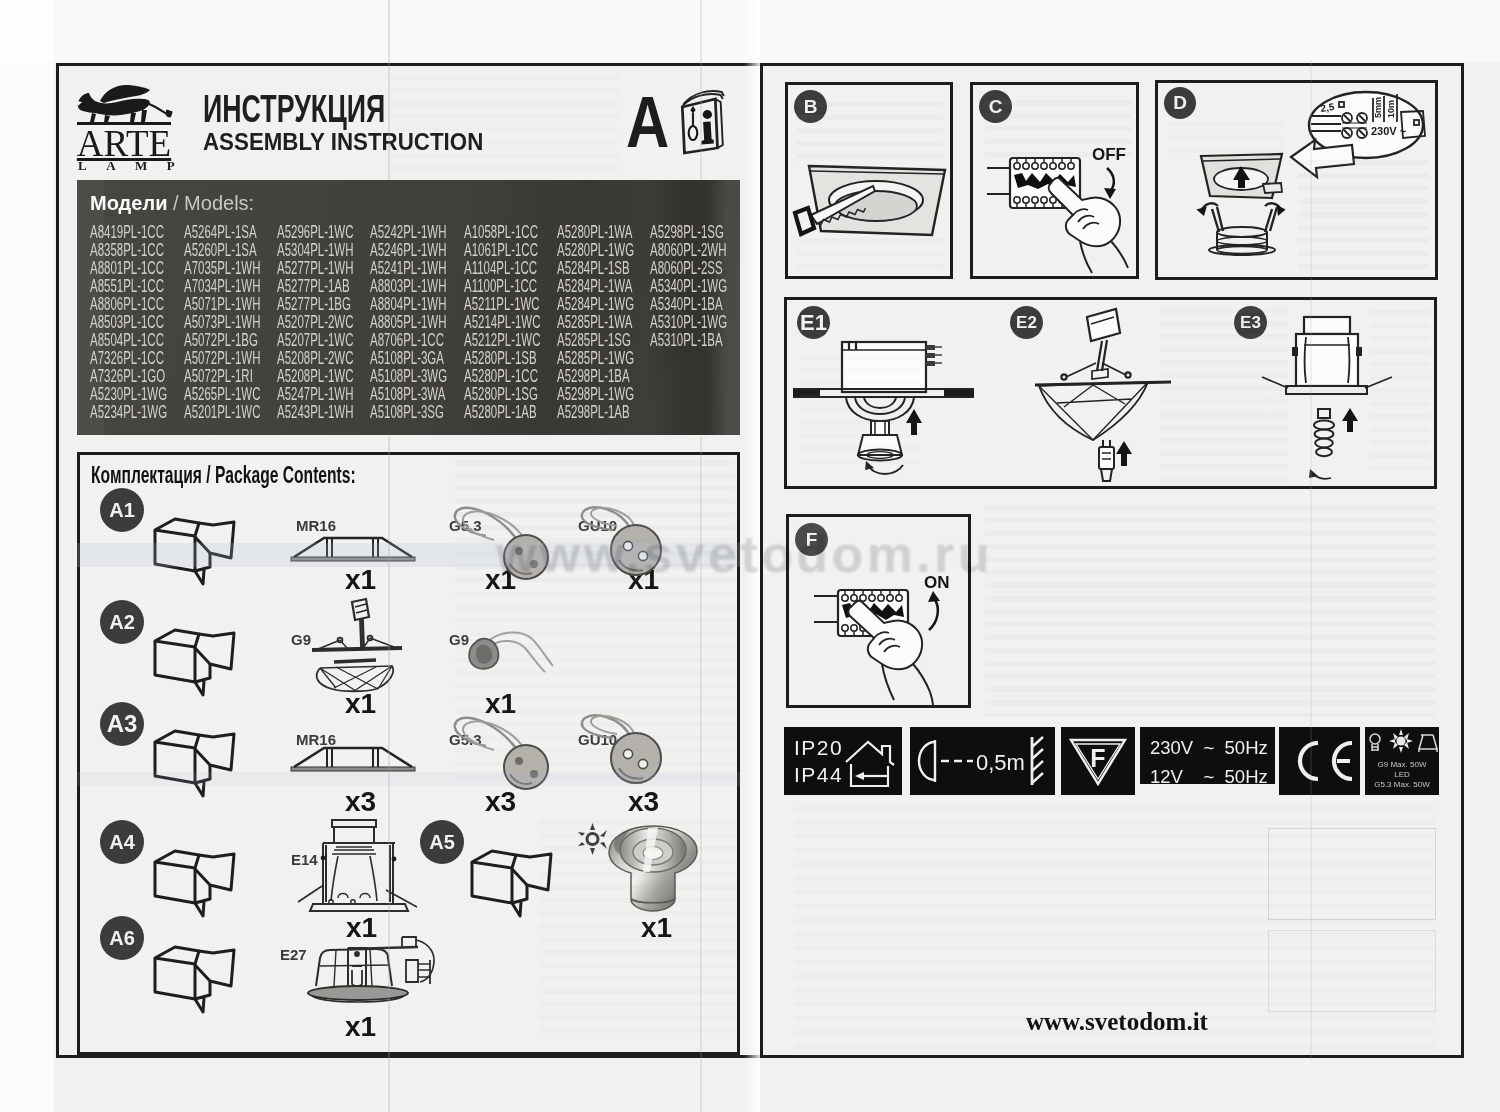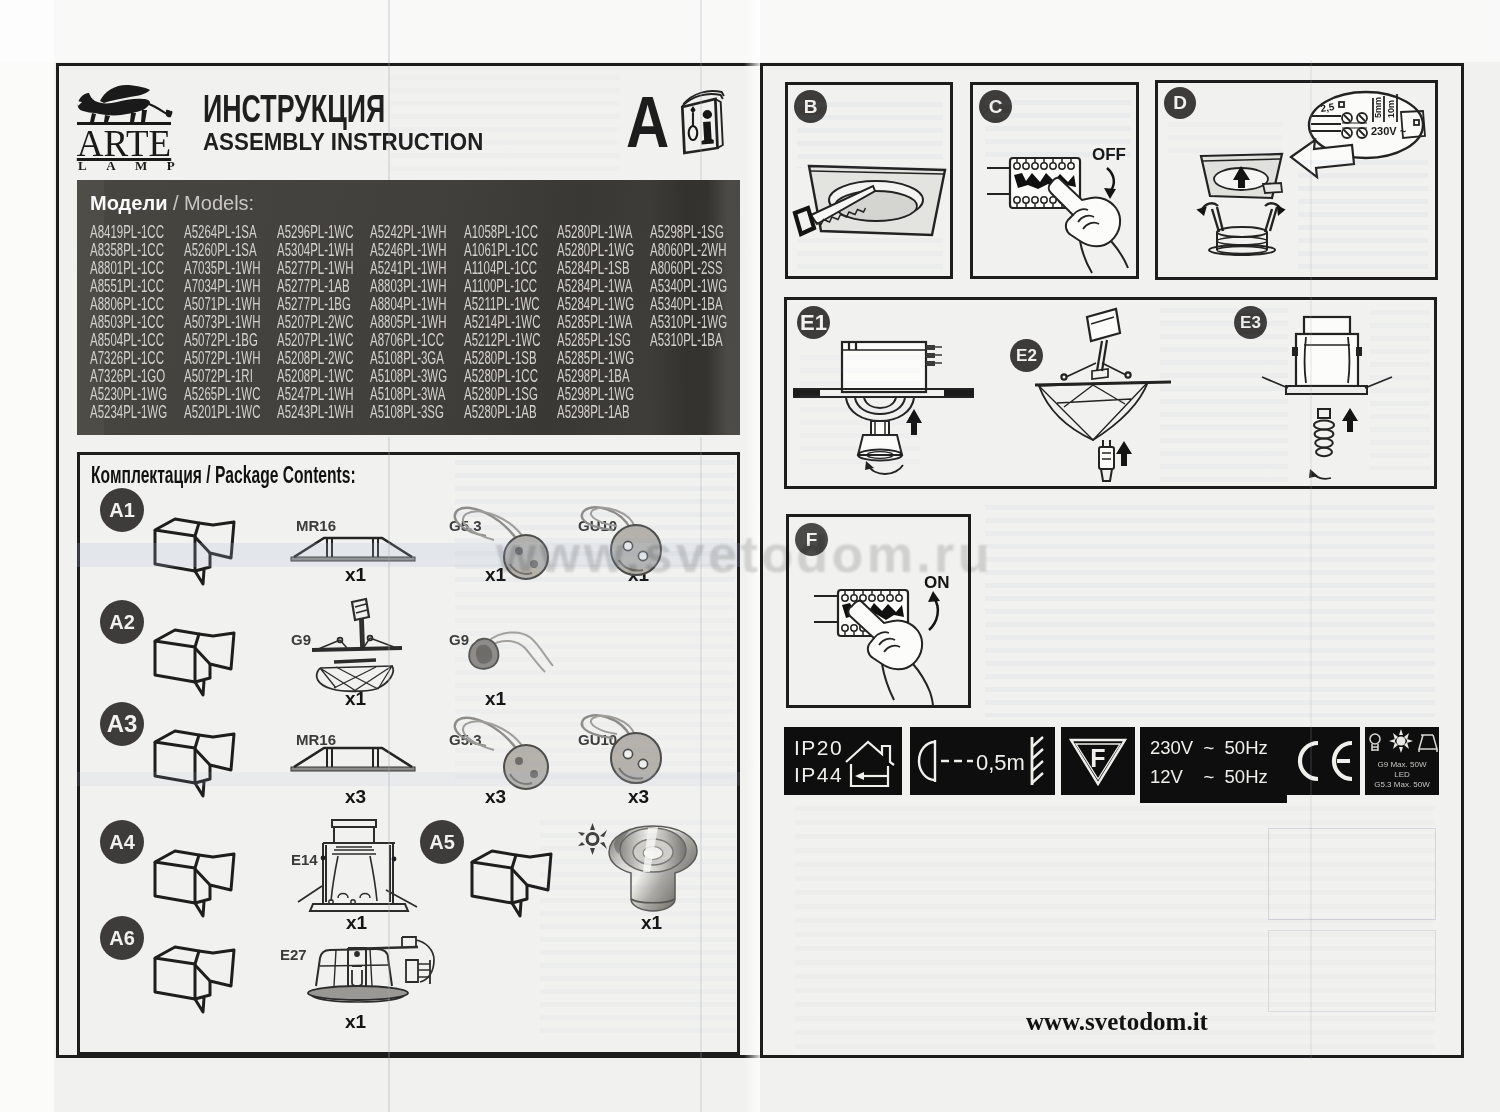--- a/index.html
+++ b/index.html
@@ -5,21 +5,21 @@
 html,body{margin:0;padding:0;}
 body{width:1500px;height:1112px;font-family:"Liberation Sans",sans-serif;}
 #page{position:relative;width:1500px;height:1112px;background:#f1f1ef;overflow:hidden;}
 .abs{position:absolute;}
 .bdr{position:absolute;border:3px solid #1d1d1d;box-sizing:border-box;background:transparent;}
 .badge{position:absolute;background:#3d3c3a;border-radius:50%;color:#f2f1ef;font-weight:bold;display:flex;align-items:center;justify-content:center;}
 .ghl{position:absolute;background-image:repeating-linear-gradient(to bottom, rgba(125,140,185,0.06) 0 5px, rgba(125,140,185,0) 5px 13px);}
 .ghg{position:absolute;background-image:repeating-linear-gradient(to bottom, rgba(150,150,160,0.065) 0 5px, rgba(150,150,160,0) 5px 14px);}
 .lbl{position:absolute;font-weight:bold;color:#3b3b3b;font-size:15px;}
 .mcol{position:absolute;top:43px;font-size:17.5px;line-height:18px;color:#d4d2ce;white-space:nowrap;transform:scaleX(0.655);transform-origin:left top;}
-.qty{position:absolute;font-weight:bold;color:#151515;font-size:19px;}
+.qty{position:absolute;font-weight:bold;color:#151515;font-size:28px;}
 svg{position:absolute;overflow:visible;}
 .ln{stroke:#222;fill:none;}
 </style>
 </head>
 <body>
 <div id="page">
 
   <div class="abs" style="left:0;top:0;width:1500px;height:1112px;background:
     linear-gradient(to right, rgba(255,255,255,0.7) 0 54px, rgba(0,0,0,0) 54px),
     linear-gradient(to bottom, rgba(255,255,255,0.6) 0 62px, rgba(0,0,0,0) 62px);"></div>
@@ -260,21 +260,21 @@
   <div class="bdr" style="left:785px;top:82px;width:168px;height:197px;"></div>
   <div class="bdr" style="left:970px;top:82px;width:169px;height:197px;"></div>
   <div class="bdr" style="left:1155px;top:80px;width:283px;height:200px;"></div>
   <div class="bdr" style="left:784px;top:297px;width:653px;height:192px;"></div>
   <div class="bdr" style="left:786px;top:514px;width:185px;height:194px;"></div>
 
   <div class="badge" style="left:794px;top:90px;width:33px;height:33px;font-size:19px;">B</div>
   <div class="badge" style="left:979px;top:90px;width:33px;height:33px;font-size:19px;">C</div>
   <div class="badge" style="left:1164px;top:87px;width:32px;height:32px;font-size:19px;">D</div>
   <div class="badge" style="left:797px;top:306px;width:33px;height:33px;font-size:22px;">E1</div>
-  <div class="badge" style="left:1010px;top:306px;width:33px;height:33px;font-size:17px;margin-top:33px;">E2</div>
+  <div class="badge" style="left:1010px;top:306px;width:33px;height:33px;font-size:17px;">E2</div>
   <div class="badge" style="left:1234px;top:306px;width:33px;height:33px;font-size:17px;">E3</div>
   <div class="badge" style="left:795px;top:523px;width:33px;height:33px;font-size:19px;background:#4a4a48;">F</div>
 
   <svg id="panelB" style="left:785px;top:82px;" width="168" height="197" viewBox="0 0 168 197">
     <path d="M24,84 L160,88 L147,153 L36,149 Z" fill="#e3e3df" stroke="#232323" stroke-width="2.4"></path>
     <path d="M26,89 L158,92" fill="none" stroke="#232323" stroke-width="1.6"></path>
     <ellipse cx="91" cy="118" rx="47" ry="19" fill="#f4f4f2" stroke="#232323" stroke-width="2"></ellipse>
     <ellipse cx="91" cy="124" rx="41" ry="15" fill="#d4d4d0" stroke="#232323" stroke-width="1.8"></ellipse>
     <path d="M26,133 L88,104 L90,109 L32,142 Z" fill="#f8f8f6" stroke="#232323" stroke-width="2"></path>
     <path d="M30,140 l6,2.5 l2.5,-5 l6,2.5 l2.5,-5 l6,2.5 l2.5,-5 l6,2.5 l2.5,-5 l6,2.5 l2.5,-5 l6,2.5 l2,-4" fill="none" stroke="#232323" stroke-width="1.5"></path>
@@ -476,21 +476,21 @@
       <text x="66" y="43" font-size="22" fill="#efefec">0,5m</text>
     </svg>
   </div>
   <div class="abs" id="spec3" style="left:1061px;top:727px;width:74px;height:68px;background:#0e0e0e;">
     <svg style="left:0;top:0;" width="74" height="68" viewBox="0 0 74 68">
       <path d="M10,13 L64,13 L37,57 Z" fill="none" stroke="#efefec" stroke-width="2.4"></path>
       <path d="M15,17 L59,17 L37,52 Z" fill="none" stroke="#efefec" stroke-width="1.3"></path>
       <text x="37" y="40" font-size="25" font-weight="bold" fill="#efefec" text-anchor="middle">F</text>
     </svg>
   </div>
-  <div class="abs" id="spec4" style="left:1140px;top:727px;width:135px;height:76px;background:#0e0e0e;padding-left:12px;">
+  <div class="abs" id="spec4" style="left:1140px;top:727px;width:135px;height:57px;background:#0e0e0e;">
     <div style="position:absolute;left:10px;top:6px;font-size:18.5px;color:#efefec;line-height:29px;white-space:nowrap;">230V&nbsp;&nbsp;~&nbsp;&nbsp;50Hz<br>12V&nbsp;&nbsp;&nbsp;&nbsp;~&nbsp;&nbsp;50Hz</div>
   </div>
   <div class="abs" id="spec5" style="left:1279px;top:727px;width:81px;height:68px;background:#0e0e0e;">
     <svg style="left:0;top:0;" width="81" height="68" viewBox="0 0 81 68">
       <g fill="none" stroke="#efefec" stroke-width="4.2" stroke-linecap="butt">
         <path d="M39,16 A 18,18 0 1 0 39,52"></path>
         <path d="M73,16 A 18,18 0 1 0 73,52"></path>
         <path d="M58,34 L71,34" stroke-width="4"></path>
       </g>
     </svg>

